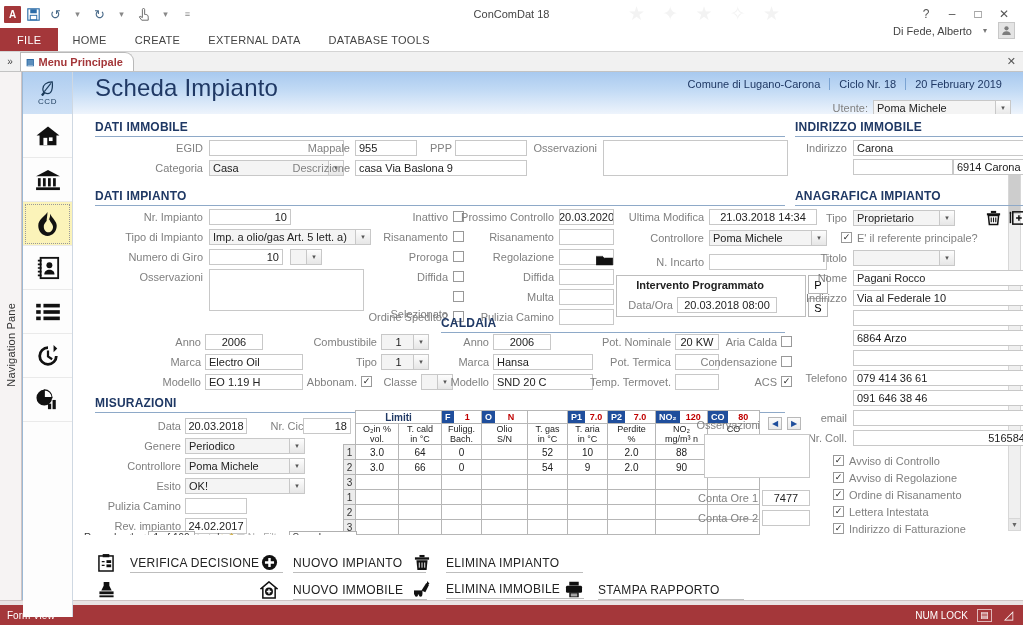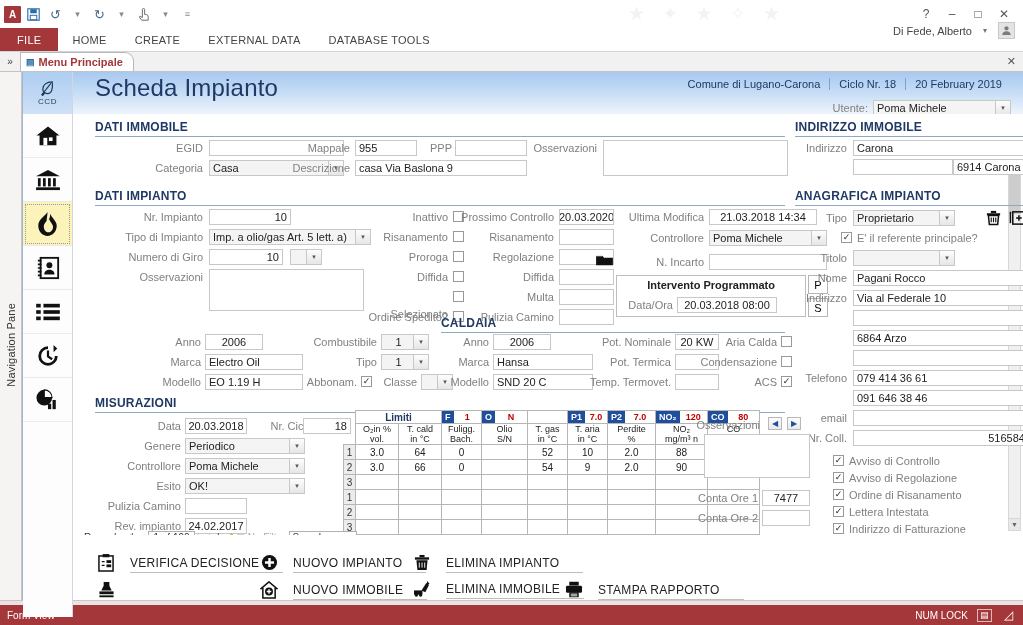--- a/index.html
+++ b/index.html
@@ -299,20 +299,21 @@
     <div class="qat-btn gray">▾</div>
     <div class="qat-btn">
       <svg width="12" height="13" viewBox="0 0 14 16">
           <path d="M5 2a1.4 1.4 0 012.8 0v6h1.4c2 0 3 1.3 3 3.3V15H4.2l-3-4 1-1 2.8 1.8z" fill="none" stroke="#6a6a6a" stroke-width="1.2"></path>
         </svg>
     </div>
     <div class="qat-btn gray">▾</div>
     <div class="qat-btn gray">≡</div>
   </div>
   <div class="stars">★ ✦ ★ ✧ ★</div>
+  <div class="win-title">ConComDat 18</div>
   <div class="win-ctl">
     <span>?</span>
     <span>–</span>
     <span>□</span>
     <span>✕</span>
   </div>
   <div class="user-row">
     <span>Di Fede, Alberto</span>
     <span style="color:#777;font-size:8px">▾</span>
     <span class="avatar">
@@ -577,21 +578,21 @@
           <span class="abs" style="left:-23px;top:2px">
             <svg width="19" height="14" viewBox="0 0 20 15">
                 <path d="M1 13V3h7l2 2h9v8z" fill="#111"></path>
                 <path d="M1 3h7l2 2" fill="none" stroke="#fff" stroke-width="1"></path>
               </svg>
           </span>
           <span class="lbl abs" style="left:8px;top:5px;width:78px">N. Incarto</span>
           <span class="fld abs" style="left:91px;top:3px;width:118px"></span>
         </div>
         <div class="abs" style="left:-2px;top:66px;width:190px;height:42px;border:1px solid #bdbdbd;">
-          <div class="abs" style="left:8px;top:3px;width:150px;text-align:right;font-size:11px;font-weight:bold;color:#222">Intervento Programmato</div>
+          <div class="abs" style="left:8px;top:3px;width:150px;text-align:center;font-size:11px;font-weight:bold;color:#222">Intervento Programmato</div>
           <span class="lbl abs" style="left:4px;top:23px;width:52px">Data/Ora</span>
           <span class="fld c abs" style="left:60px;top:21px;width:100px">20.03.2018 08:00</span>
         </div>
         <div class="abs" style="left:190px;top:66px;width:20px;height:19px;border:1px solid #b5b5b5;background:#fff;display:flex;align-items:center;justify-content:center;font-size:11px">P</div>
         <div class="abs" style="left:190px;top:89px;width:20px;height:19px;border:1px solid #b5b5b5;background:#fff;display:flex;align-items:center;justify-content:center;font-size:11px">S</div>
       </div>
 
       <div class="abs" style="left:22px; top:220px;">
         <span class="lbl abs" style="left:48px;top:2px;width:58px">Anno</span>
         <span class="fld c abs" style="left:110px;top:0;width:58px">2006</span>

